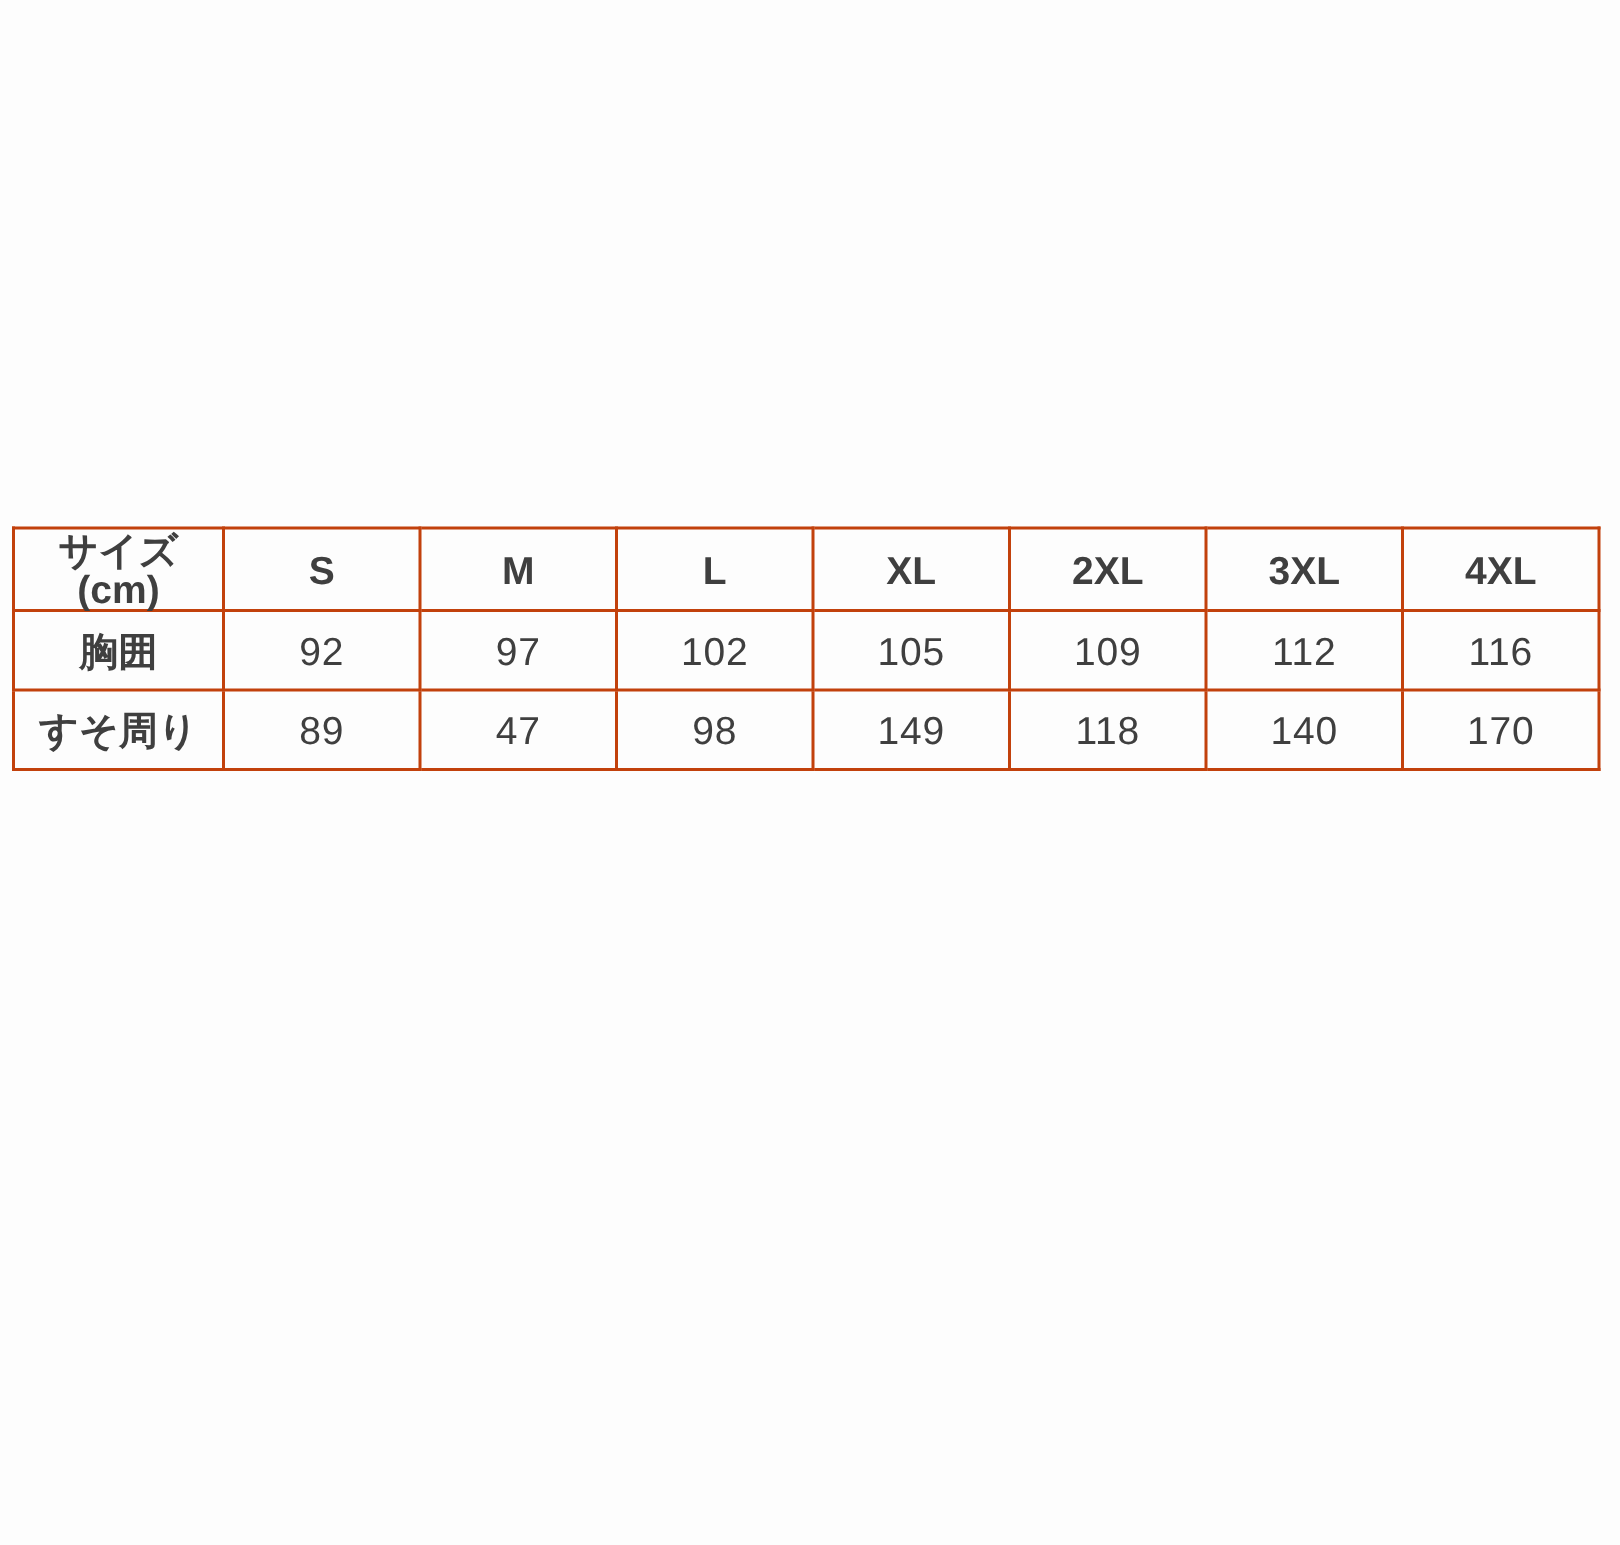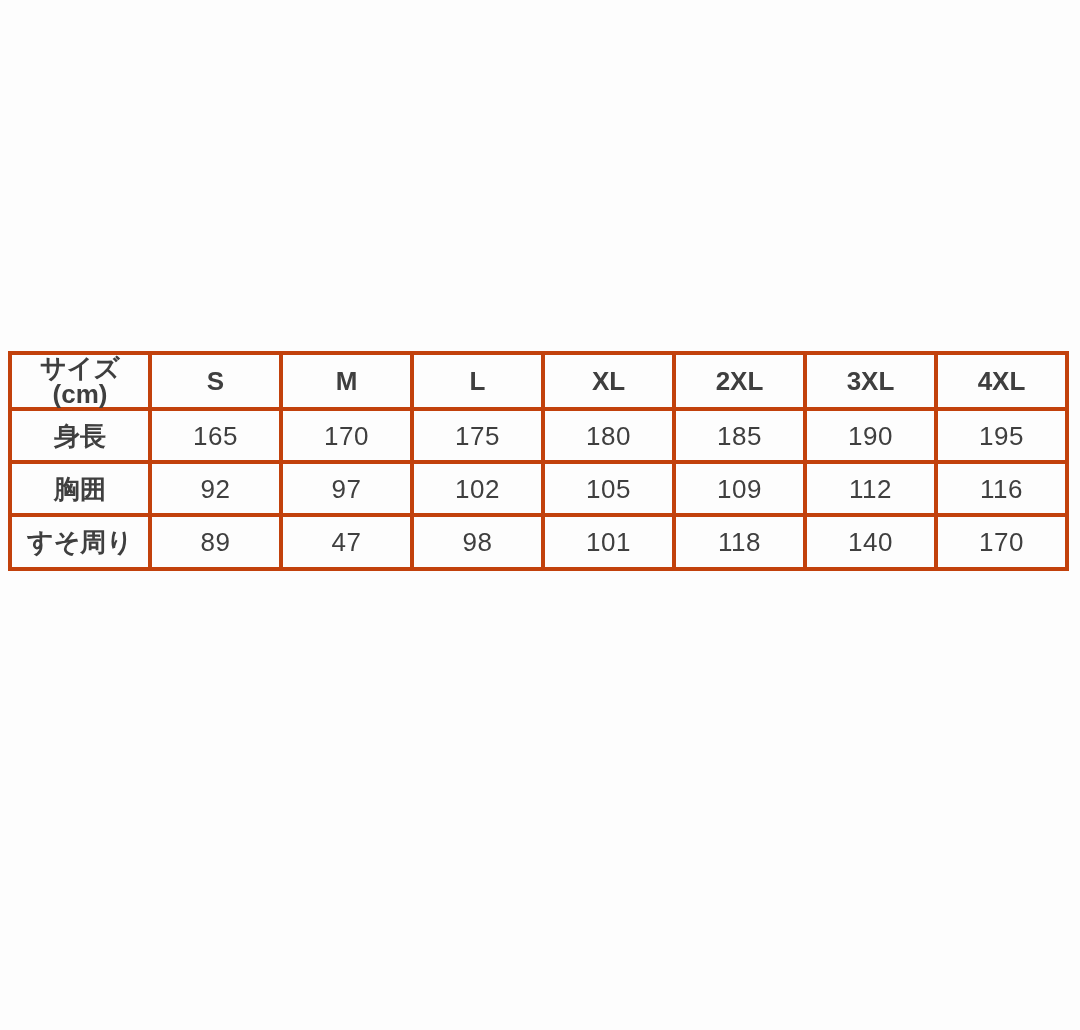--- a/index.html
+++ b/index.html
@@ -23,21 +23,21 @@
   }
   table.size-chart {
     border-collapse: collapse;
     table-layout: fixed;
     width: 1057px;
   }
   col.label-col { width: 140px; }
   col.size-col  { width: 131px; }
   .size-chart th,
   .size-chart td {
-    border: 4px solid #c2410c;
+    border: 2px solid #c2410c;
     text-align: center;
     vertical-align: middle;
     padding: 0;
     color: #3f3f3f;
     font-size: 26px;
     line-height: 1;
   }
   .size-chart thead tr { height: 55px; }
   .size-chart tbody tr { height: 53.2px; }
   .size-chart th { font-weight: bold; }
@@ -66,45 +66,35 @@
           <th>M</th>
           <th>L</th>
           <th>XL</th>
           <th>2XL</th>
           <th>3XL</th>
           <th>4XL</th>
         </tr>
       </thead>
       <tbody>
         <tr>
-          <th>身長</th>
-          <td>165</td>
-          <td>170</td>
-          <td>175</td>
-          <td>180</td>
-          <td>185</td>
-          <td>190</td>
-          <td>195</td>
-        </tr>
-        <tr>
           <th>胸囲</th>
           <td>92</td>
           <td>97</td>
           <td>102</td>
           <td>105</td>
           <td>109</td>
           <td>112</td>
           <td>116</td>
         </tr>
         <tr>
           <th>すそ周り</th>
           <td>89</td>
           <td>47</td>
           <td>98</td>
-          <td>101</td>
+          <td>149</td>
           <td>118</td>
           <td>140</td>
           <td>170</td>
         </tr>
       </tbody>
     </table>
   </div>
 </div>
 
 </body></html>

